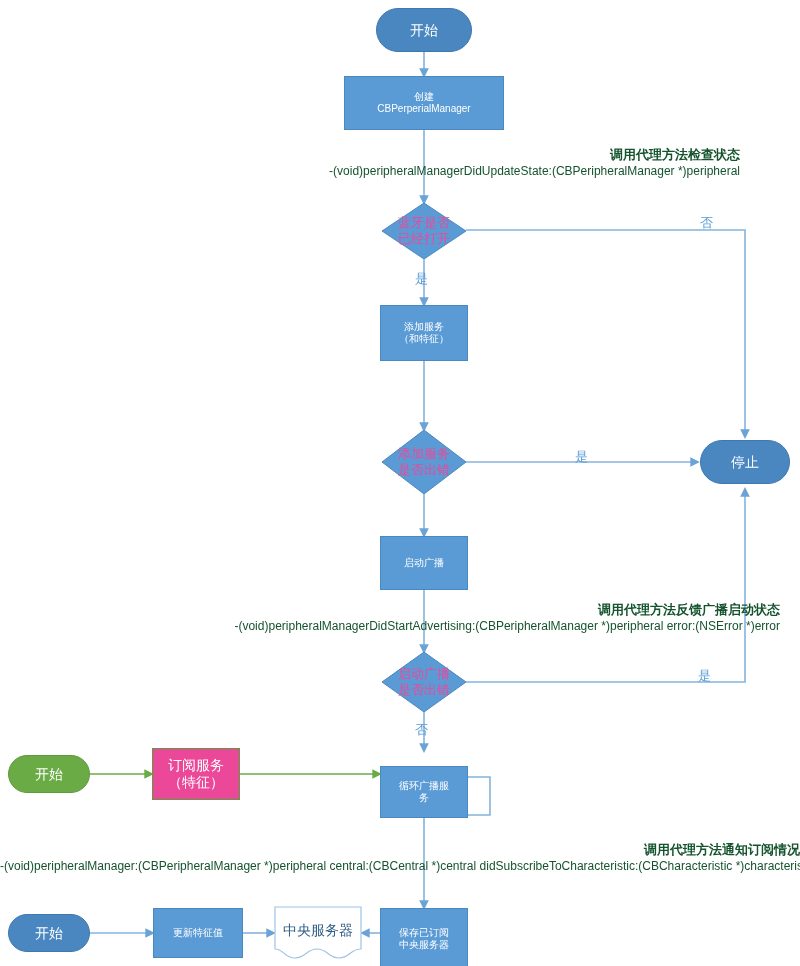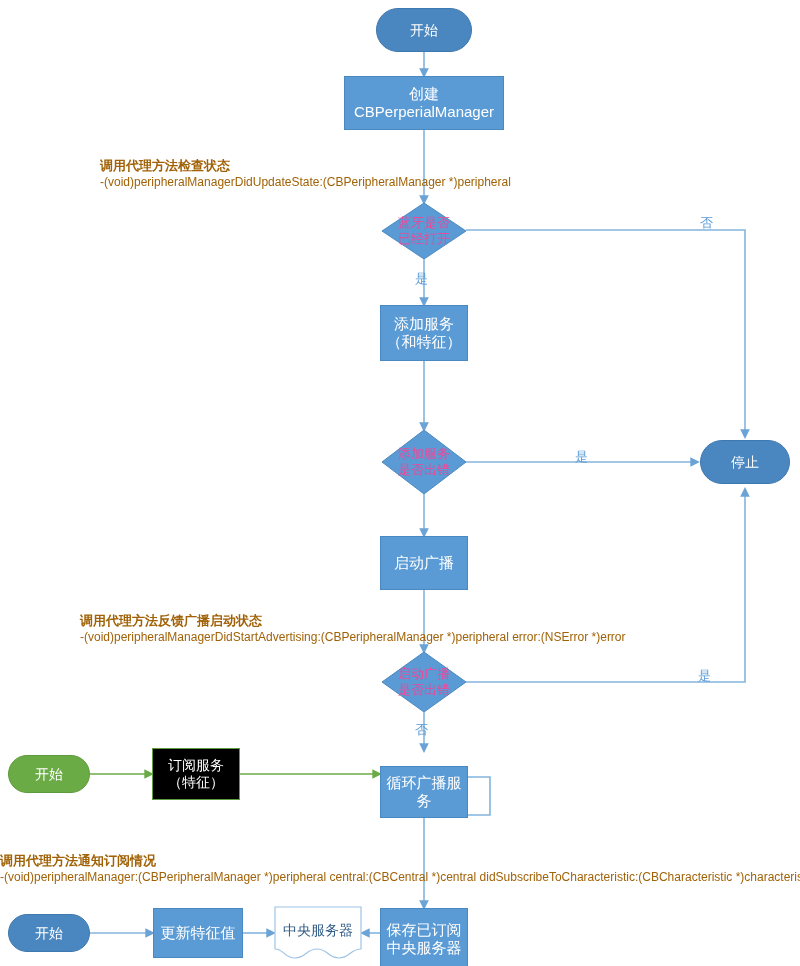--- a/index.html
+++ b/index.html
@@ -34,37 +34,37 @@
     justify-content: center;
     text-align: center;
     color: #ffffff;
     line-height: 1.18;
     white-space: pre-line;
     z-index: 5;
   }
   .proc {
     background: #5b9bd5;
     border: 1px solid #4a88c0;
-    font-size: 15px;
+    font-size: 10px;
   }
   .term {
     background: #4a87c0;
     border: 1px solid #3f78ae;
     border-radius: 999px;
     font-size: 14px;
   }
   .term-green {
     background: #6aab46;
     border: 1px solid #5e9a3e;
     border-radius: 999px;
     font-size: 14px;
     color: #ffffff;
   }
   .proc-green {
-    background: #000000;
+    background: #ec4899;
     border: 1px solid #5e9a3e;
     font-size: 14px;
     color: #ffffff;
   }
   .diamond-wrap {
     position: absolute;
     z-index: 6;
   }
   .diamond-shape {
     position: absolute;
@@ -103,25 +103,24 @@
   
   .elabel {
     position: absolute;
     color: #5b9bd5;
     font-size: 13px;
     z-index: 7;
     background: transparent;
   }
   .callout {
     position: absolute;
-    text-align: left;
-    color: #a16207;
+    text-align: right;
+    color: #14532d;
     z-index: 7;
     white-space: nowrap;
-    margin-top: 11px;
   }
   .callout .ln1 {
     display: block;
     font-size: 13px;
     font-weight: bold;
   }
   .callout .ln2 {
     display: block;
     font-size: 12px;
   }

